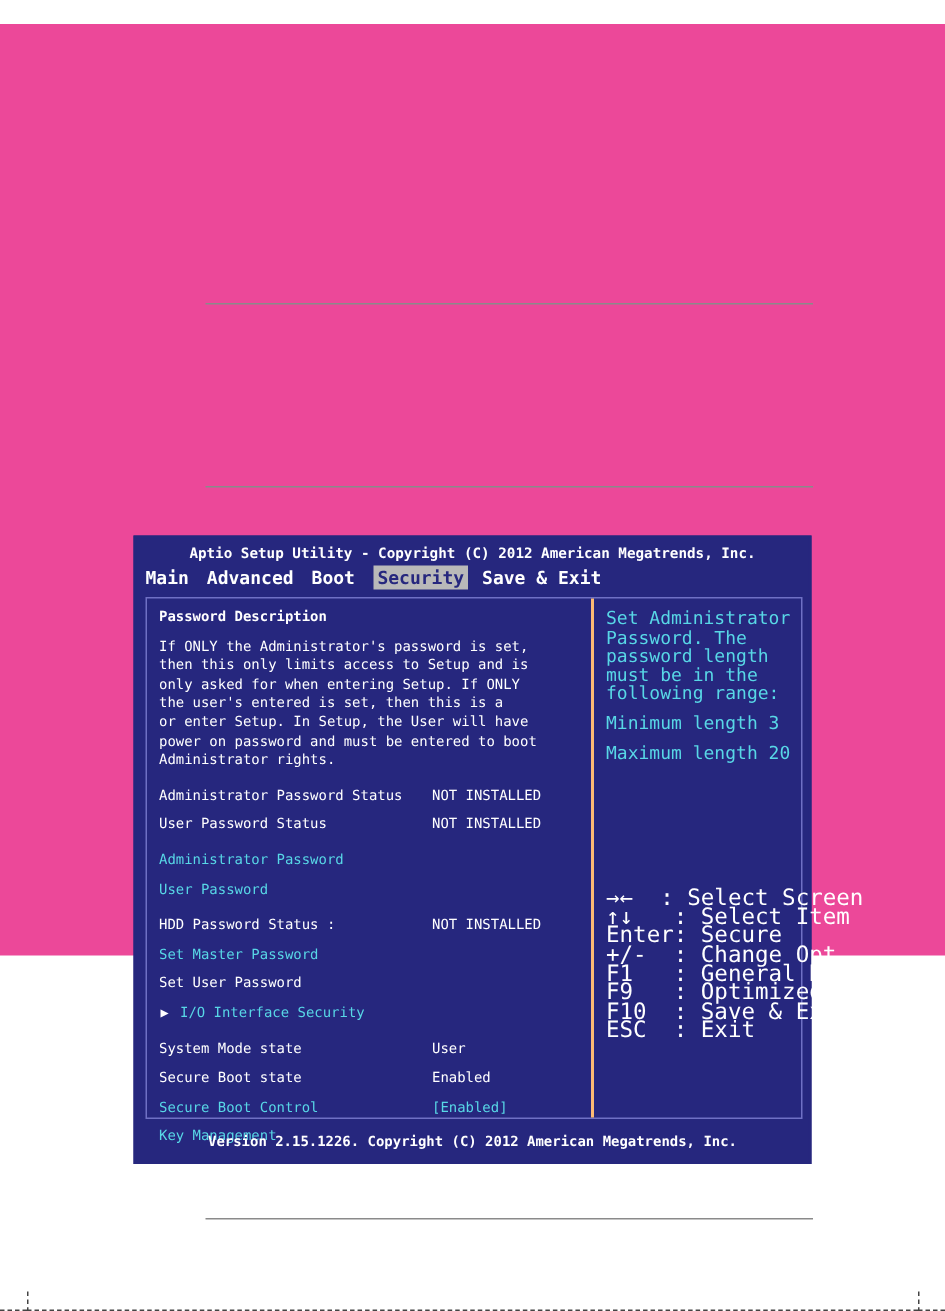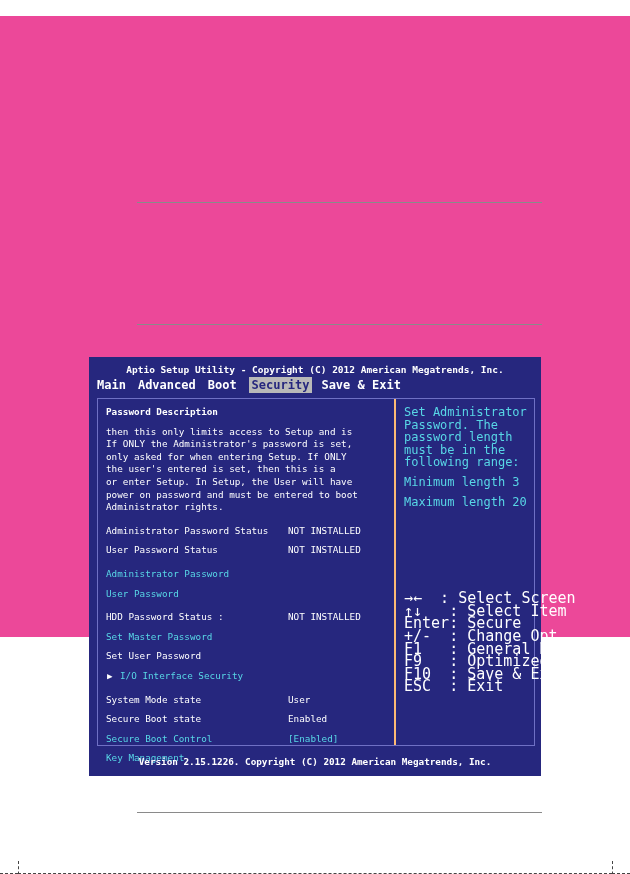--- a/index.html
+++ b/index.html
@@ -190,22 +190,22 @@
       <span class="menu-item active">Security</span>
       <span class="menu-item">Save &amp; Exit</span>
     </div>
 
     <div class="body-area">
 
       <div class="left-pane">
 
         <div class="line bold">Password Description</div>
         <div class="gap-s"></div>
+        <div class="line">If ONLY the Administrator's password is set,</div>
         <div class="line">then this only limits access to Setup and is</div>
-        <div class="line">If ONLY the Administrator's password is set,</div>
         <div class="line">only asked for when entering Setup. If ONLY</div>
         <div class="line">the user's entered is set, then this is a</div>
         <div class="line">or enter Setup. In Setup, the User will have</div>
         <div class="line">power on password and must be entered to boot</div>
         <div class="line">Administrator rights.</div>
 
         <div class="gap-m"></div>
 
         <div class="row">
           <span class="label">Administrator Password Status</span>

